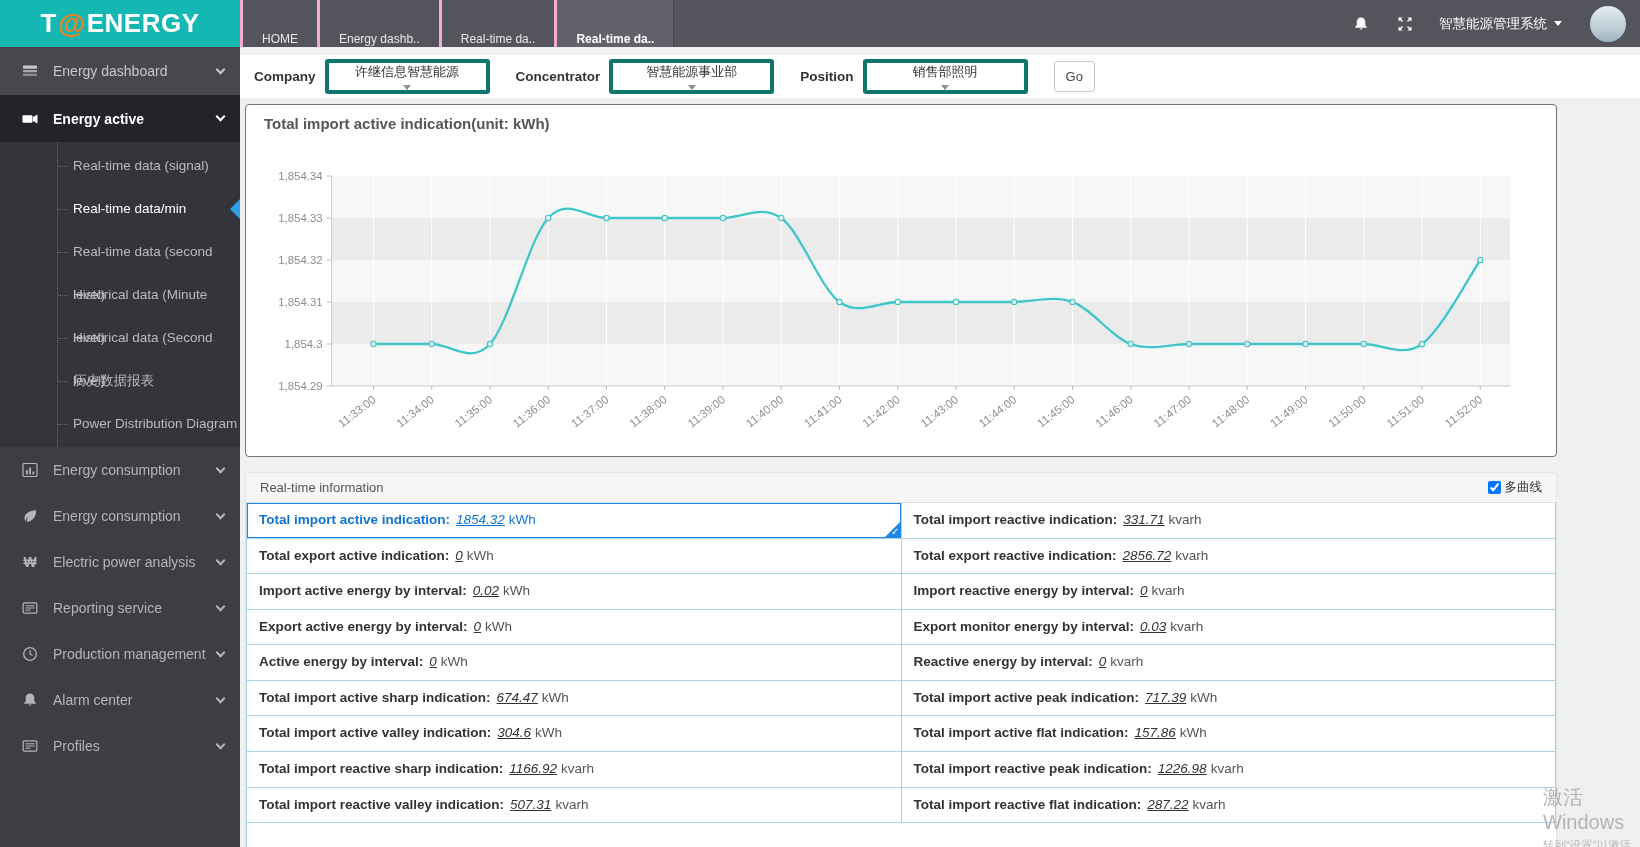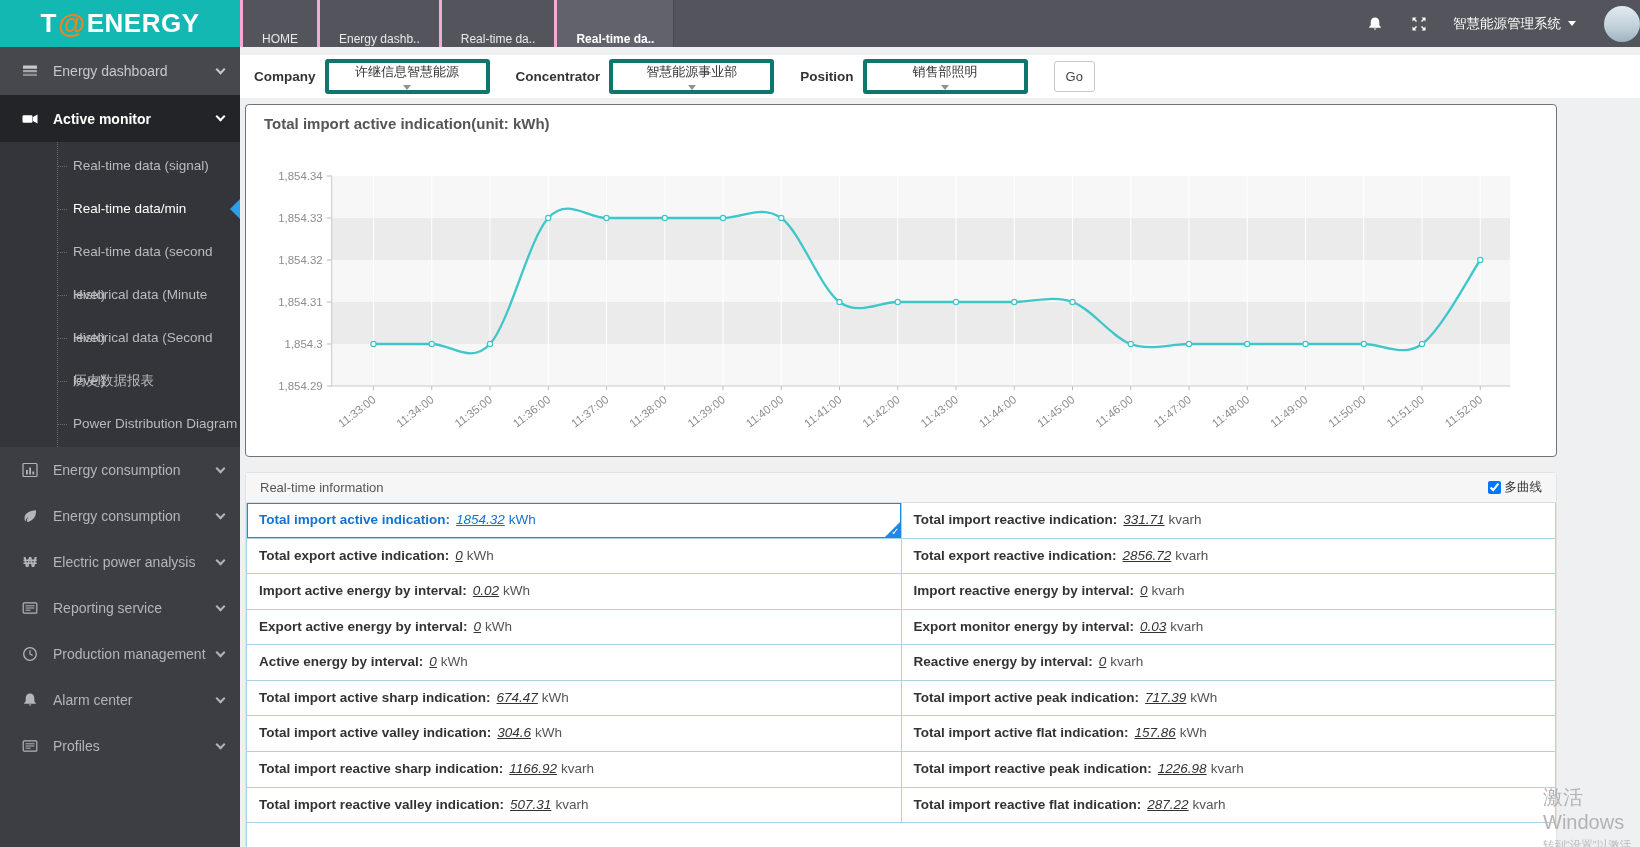--- a/index.html
+++ b/index.html
@@ -8,21 +8,21 @@
 
   
   .topbar { position:absolute; top:0; left:0; right:0; height:47px; background:#54555c; display:flex; z-index:5; }
   .logo { width:240px; height:47px; background:#13b8b2; display:flex; align-items:center; justify-content:center;
           color:#fff; font-size:26px; font-weight:bold; letter-spacing:.5px; cursor:pointer; }
   .logo-at { color:#f08221; font-size:28px; margin:0 1px; font-weight:bold; }
   .tabs { display:flex; height:47px; }
   .tab { padding:16px 19px; line-height:47px; font-size:12px; color:#e9e9ea; cursor:pointer;
          border-left:3px solid #f9a8d4; }
   .tab.active { background:#61626b; color:#fff; font-weight:bold; border-right:1px solid #47484e; }
-  .topbar-right { margin-left:auto; display:flex; align-items:center; }
+  .topbar-right { margin-left:auto; display:flex; align-items:center; padding-right:14px; }
   .tb-icon { width:44px; text-align:center; color:#fff; cursor:pointer; display:flex; justify-content:center; }
   .tb-icon svg { width:16px; height:16px; fill:#fff; }
   .sys-menu { color:#fff; font-size:13.5px; display:flex; align-items:center; gap:7px; margin:0 28px 0 12px; cursor:pointer; }
   .caret-down { width:0; height:0; border-left:4px solid transparent; border-right:4px solid transparent; border-top:5px solid #fff; }
   .avatar { width:36px; height:36px; border-radius:50%;
             background:linear-gradient(180deg,#e3eaef 0%,#c3d2da 55%,#9db4c1 100%); cursor:pointer; }
 
   
   .sidebar { position:absolute; top:47px; left:0; bottom:0; width:240px; background:#3d3e44; z-index:4; }
   .side-item { height:46px; display:flex; align-items:center; padding:0 16px 0 20px; color:#b4b5ba;
@@ -129,21 +129,21 @@
     <span>Energy dashboard</span>
     <span class="chev"></span>
   </div>
   <div class="side-item section-active">
     <span class="s-icon">
         <svg viewBox="0 0 16 16">
           <rect x="0.5" y="4.2" width="10" height="7.6" rx="1.2"></rect>
           <path d="M11 6l4.5-2.6v9.2L11 10z"></path>
         </svg>
       </span>
-    <span>Active monitor</span>
+    <span>Energy active</span>
     <span class="chev"></span>
   </div>
   <div class="submenu">
     <div class="sub-item">Real-time data (signal)</div>
     <div class="sub-item active">Real-time data/min</div>
     <div class="sub-item">Real-time data (second level)</div>
     <div class="sub-item">Historical data (Minute level)</div>
     <div class="sub-item">Historical data (Second level)</div>
     <div class="sub-item">历史数据报表</div>
     <div class="sub-item">Power Distribution Diagram</div>

